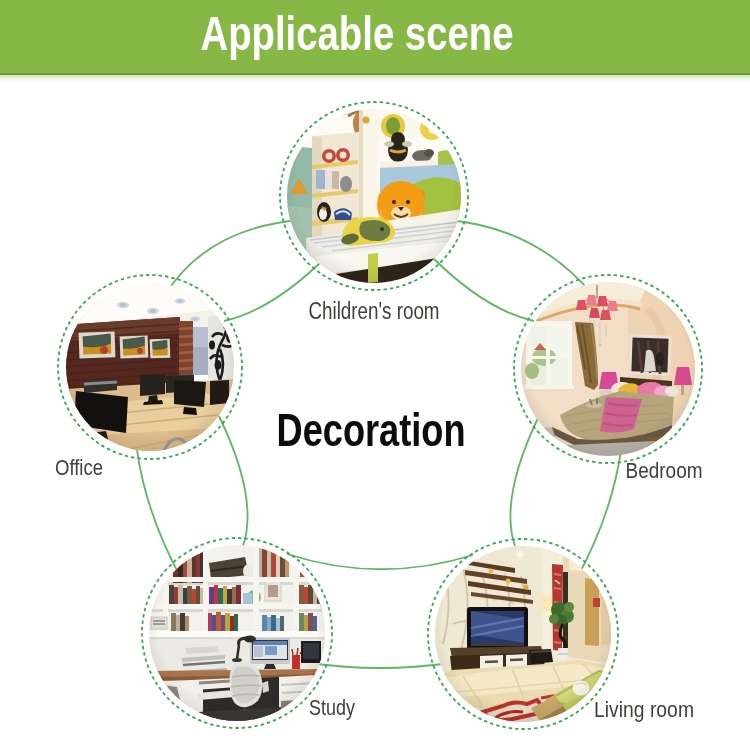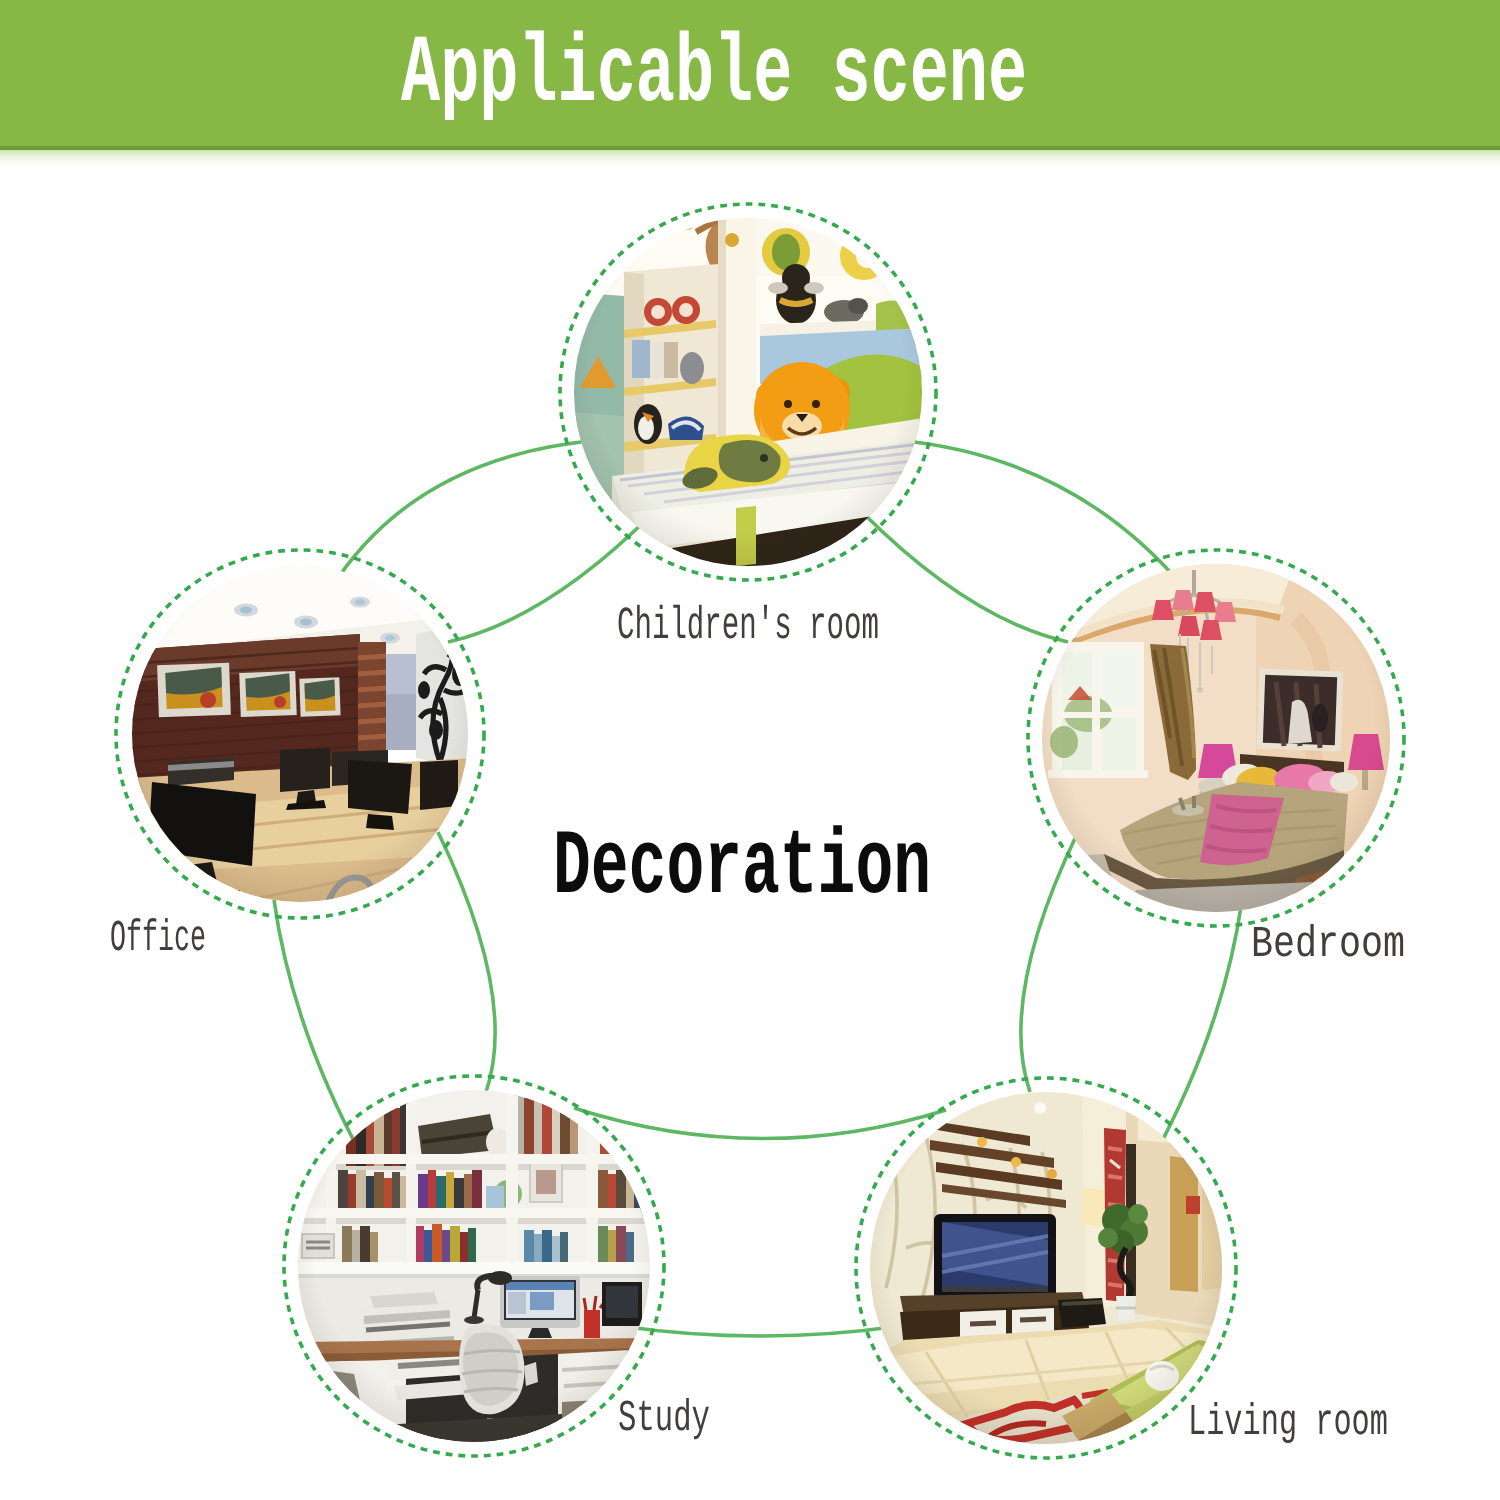--- a/index.html
+++ b/index.html
@@ -1,16 +1,16 @@
 <!DOCTYPE html>
 <html><head>
 <meta charset="utf-8">
 <style>
   html,body{margin:0;padding:0;background:#ffffff;}
-  #stage{width:750px;height:750px;position:relative;font-family:Liberation Mono, monospace;}
+  #stage{width:750px;height:750px;position:relative;font-family:Liberation Sans, sans-serif;}
   svg{display:block;}
 </style>
 </head>
 <body>
 <div id="stage">
 <svg width="750" height="750" viewBox="0 0 750 750">
 <defs>
   <clipPath id="cpChild">
           <circle cx="0" cy="0" r="87"></circle>
         </clipPath>

